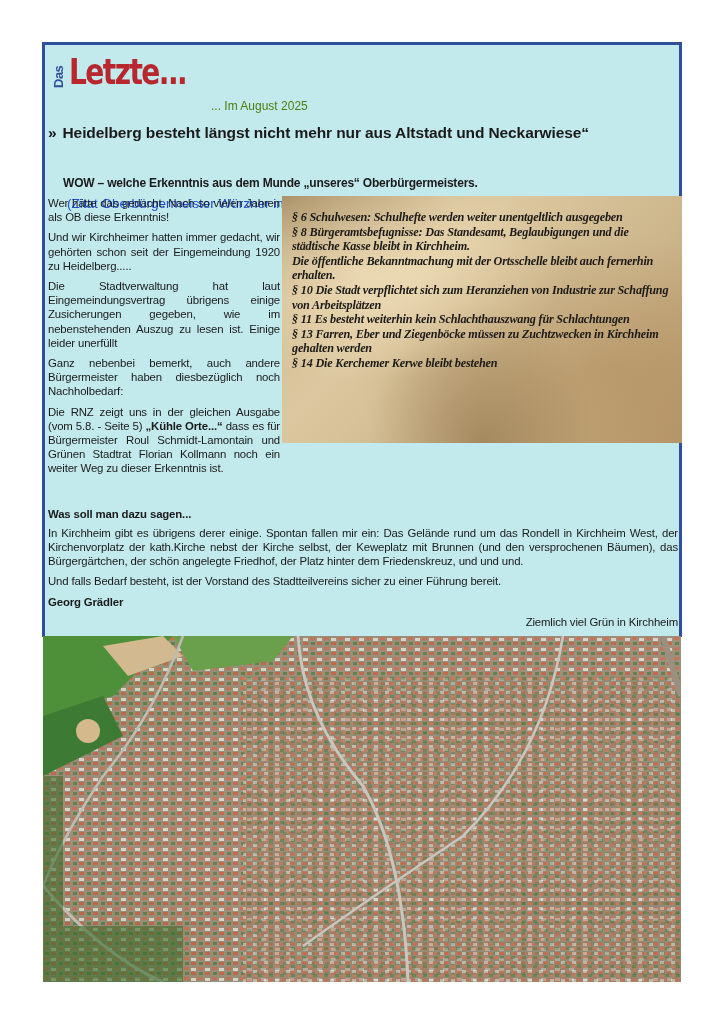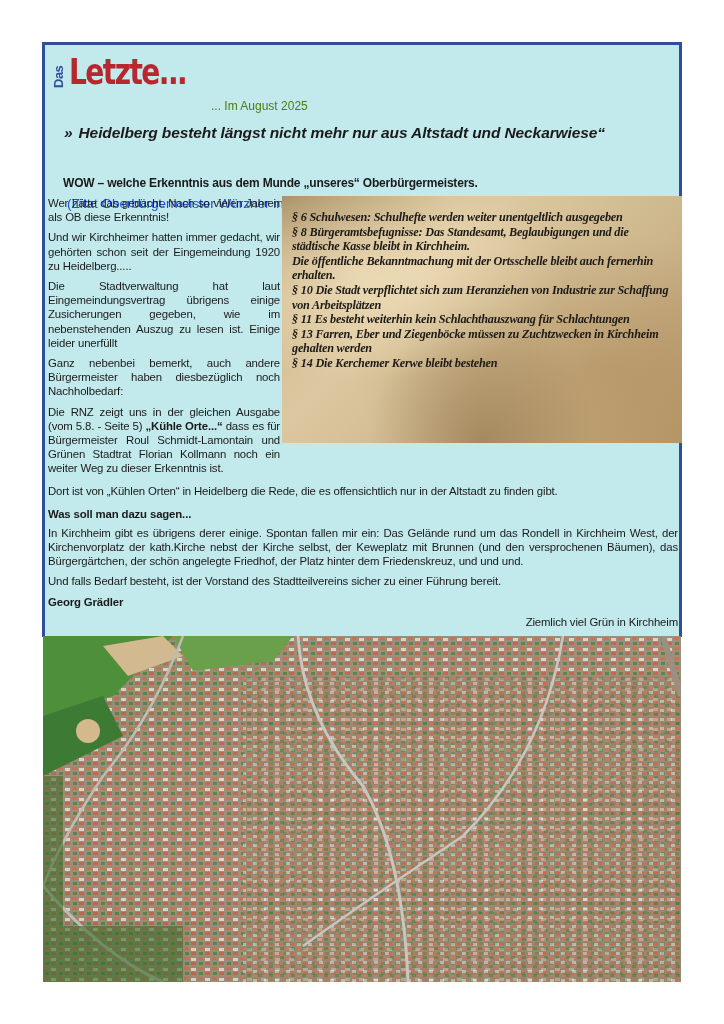--- a/index.html
+++ b/index.html
@@ -25,22 +25,22 @@
     font-size: 36px; font-weight: bold; letter-spacing: -2px;
     font-family: "DejaVu Sans", sans-serif; transform: scaleX(0.78); transform-origin: left center;
     white-space: nowrap;
   }
   .issue-date {
     position: absolute; left: 160px; top: 22px; color: #4d7c0f;
     font-size: 12px; font-weight: normal; white-space: nowrap; margin-top: 20px;
   }
 
   .headline {
-    position: absolute; left: 19px; top: 79px; font-size: 15.5px; font-weight: bold; color: #1a1a1a;
-    white-space: nowrap; letter-spacing: -0.1px; font-style: italic;
+    position: absolute; left: 3px; top: 79px; font-size: 15.5px; font-weight: bold; color: #1a1a1a;
+    white-space: nowrap; letter-spacing: -0.1px;
   }
   .headline .quote-mark { margin-right: 6px; }
   .citation {
     position: absolute; left: 22px; top: 100px; font-size: 13.5px; color: #1d4ed8; white-space: nowrap; margin-top: 48px;
   }
   .citation .paren-close { font-size: 17px; font-weight: bold; }
   .lead {
     position: absolute; left: 18px; top: 131px; font-size: 12px; font-weight: bold; white-space: nowrap;
     letter-spacing: -0.2px;
   }
@@ -118,21 +118,20 @@
   <div class="parchment">
     <div>§ 6 Schulwesen: Schulhefte werden weiter unentgeltlich ausgegeben</div>
     <div>§ 8 Bürgeramtsbefugnisse: Das Standesamt, Beglaubigungen und die städtische Kasse bleibt in Kirchheim.</div>
     <div>Die öffentliche Bekanntmachung mit der Ortsschelle bleibt auch fernerhin erhalten.</div>
     <div>§ 10 Die Stadt verpflichtet sich zum Heranziehen von Industrie zur Schaffung von Arbeitsplätzen</div>
     <div>§ 11 Es besteht weiterhin kein Schlachthauszwang für Schlachtungen</div>
     <div>§ 13 Farren, Eber und Ziegenböcke müssen zu Zuchtzwecken in Kirchheim gehalten werden</div>
     <div>§ 14 Die Kerchemer Kerwe bleibt bestehen</div>
   </div>
 
-  <div class="full-text t-dort">Dort ist von „Kühlen Orten“ in Heidelberg die Rede, die es offensichtlich nur in der Altstadt zu finden gibt.</div>
   <div class="full-text t-was">Was soll man dazu sagen...</div>
   <div class="full-text t-kirch">In Kirchheim gibt es übrigens derer einige. Spontan fallen mir ein: Das Gelände rund um das Rondell in Kirchheim West, der Kirchenvorplatz der kath.Kirche nebst der Kirche selbst, der Keweplatz mit Brunnen (und den versprochenen Bäumen), das Bürgergärtchen, der schön angelegte Friedhof, der Platz hinter dem Friedenskreuz, und und und.</div>
   <div class="full-text t-und">Und falls Bedarf besteht, ist der Vorstand des Stadtteilvereins sicher zu einer Führung bereit.</div>
   <div class="full-text t-sig">Georg Grädler</div>
   <div class="full-text t-caption">Ziemlich viel Grün in Kirchheim</div>
 </div>
 
 <div class="photo">
   <svg viewBox="0 0 638 346" preserveAspectRatio="none">
     <defs>

